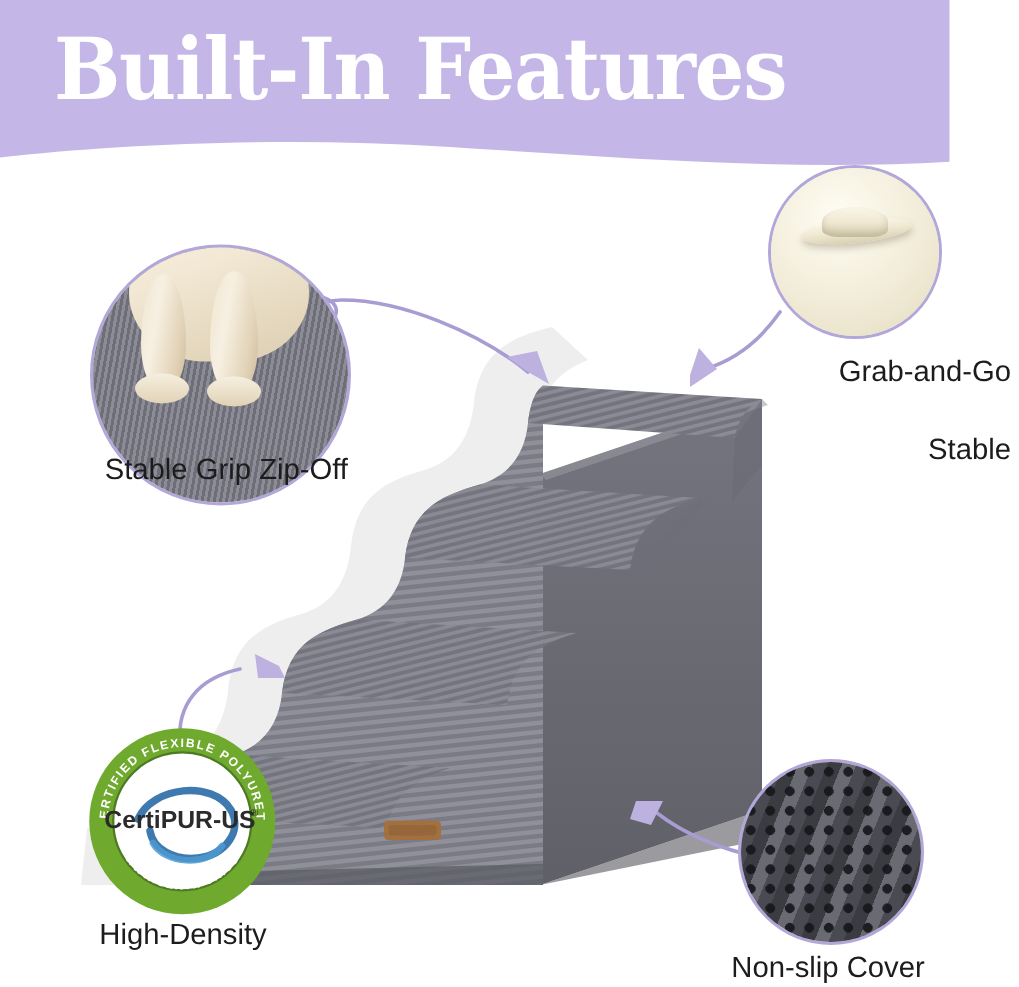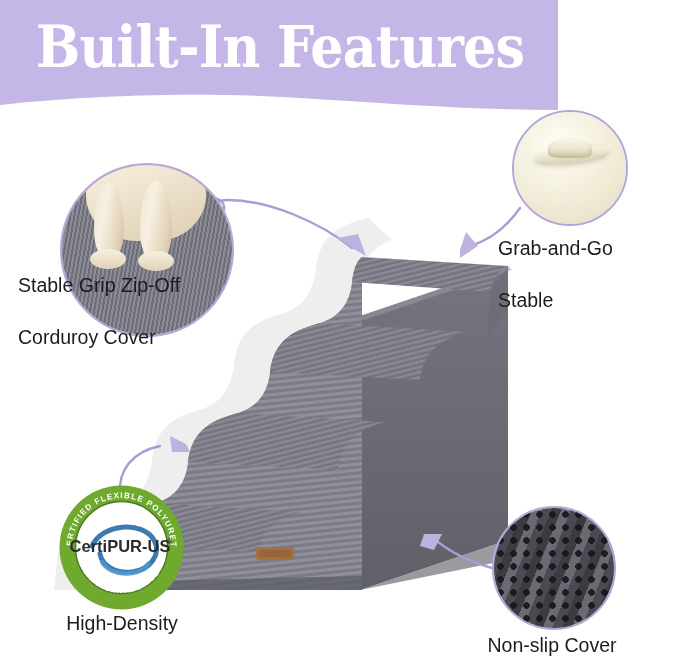--- a/index.html
+++ b/index.html
@@ -1,21 +1,21 @@
 <!DOCTYPE html>
 <html><head>
 <meta charset="utf-8">
 <style>
   html,body{margin:0;padding:0;background:#fff;}
   body{width:679px;height:658px;overflow:hidden;
        font-family:"Liberation Sans",sans-serif;}
   #stage{position:relative;width:679px;height:658px;background:#ffffff;overflow:hidden;}
 
   
-  .header-band{position:absolute;left:0;top:0;width:558px;height:135px;overflow:hidden;}
+  .header-band{position:absolute;left:0;top:0;width:633px;height:135px;overflow:hidden;}
   .header-band svg{position:absolute;left:0;top:0;}
   .header-title{position:absolute;left:36px;top:13px;
       color:#ffffff;font-family:"DejaVu Serif","Liberation Serif",serif;
       font-weight:bold;font-size:57px;letter-spacing:-1px;
       transform:scaleX(.92);transform-origin:left top;white-space:nowrap;}
 
   
   .product-wrap{position:absolute;left:0;top:120px;width:679px;height:470px;}
   .product-wrap svg{position:absolute;left:0;top:0;}
 
@@ -170,32 +170,32 @@
   </svg>
 
   <div class="inset" style="left:60px;top:163px;width:170px;height:170px;">
     <div class="fill cord-bg"></div>
     <div class="dogbody" style="left:24px;top:-44px;width:120px;height:120px;"></div>
     <div class="dogleg" style="left:32px;top:18px;width:30px;height:78px;"></div>
     <div class="dogleg" style="left:78px;top:16px;width:32px;height:82px;"></div>
     <div class="paw" style="left:28px;top:84px;width:36px;height:20px;"></div>
     <div class="paw" style="left:76px;top:86px;width:36px;height:20px;"></div>
   </div>
-  <div class="label" style="left:18px;top:272px;text-align:left;width:214px;"><span>Stable Grip Zip-Off</span>
-    <br><span>Corduroy Cover</span>
+  <div class="label" style="left:18px;top:300px;text-align:right;width:214px;"><span>Stable Grip Zip-Off</span>
+    <br>
   </div>
 
   <div class="inset" style="left:512px;top:110px;width:112px;height:112px;">
     <div class="fill handle-bg"></div>
     <div class="handle-strap" style="left:20px;top:34px;width:74px;height:16px;border-radius:50%;transform:rotate(-6deg);
                 box-shadow:0 3px 5px rgba(120,110,80,.35);"></div>
     <div class="handle-strap" style="left:34px;top:26px;width:44px;height:20px;border-radius:60% 60% 30% 30%;
                 box-shadow:inset 0 -3px 5px rgba(150,140,110,.35);"></div>
   </div>
-  <div class="label" style="left:498px;top:235px;width:176px;text-align:left;"><span>Grab-and-Go</span>
+  <div class="label" style="left:498px;top:235px;width:176px;text-align:right;"><span>Grab-and-Go</span>
     <br><span>Stable</span>
   </div>
 
   <div class="badge">
     <svg width="127" height="127" viewBox="0 0 127 127">
       <defs>
         <path id="arcTop" d="M14,63.5 A49.5,49.5 0 0 1 113,63.5"></path>
         <path id="arcBot" d="M18,63.5 A45.5,45.5 0 0 0 109,63.5"></path>
       </defs>
       <circle cx="63.5" cy="63.5" r="62" fill="#6faa2f"></circle>

